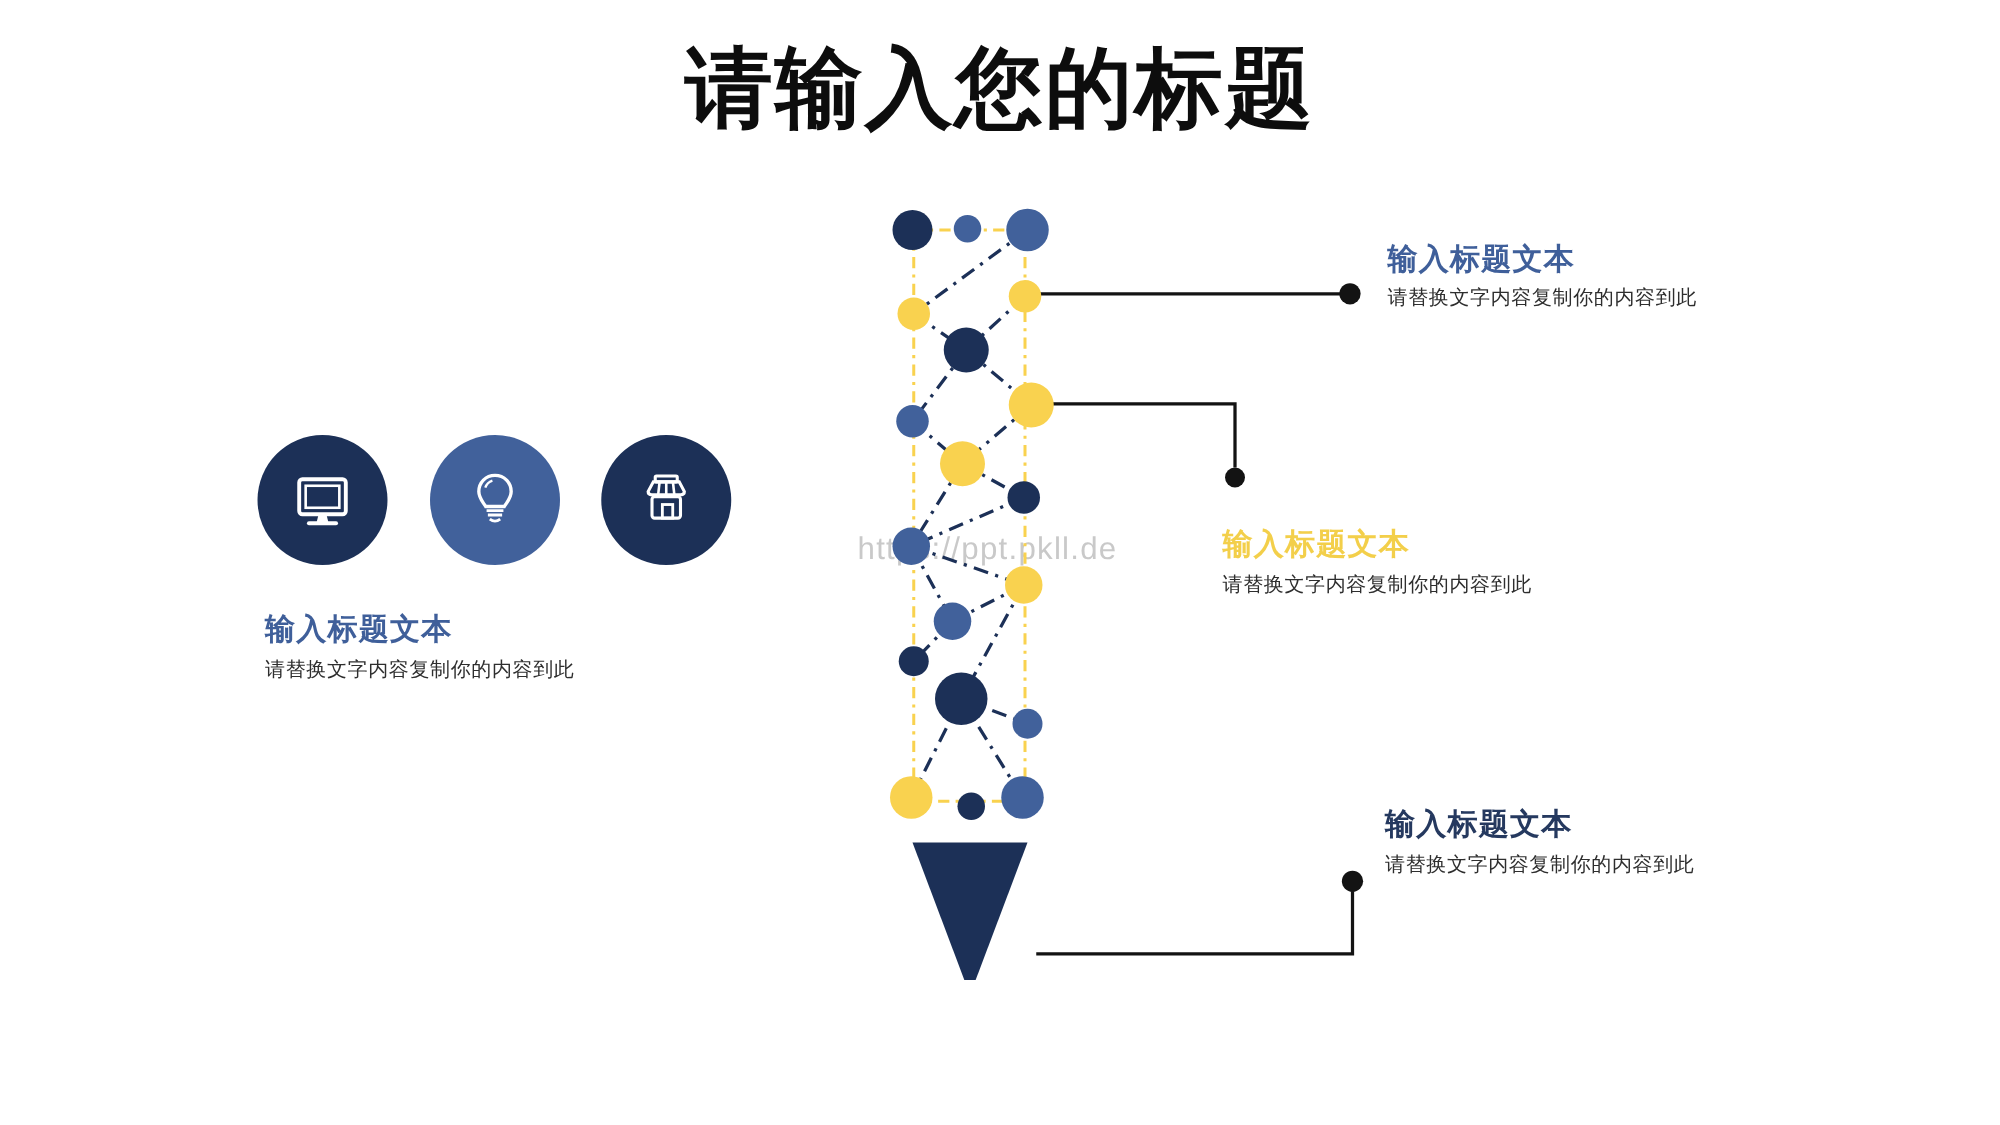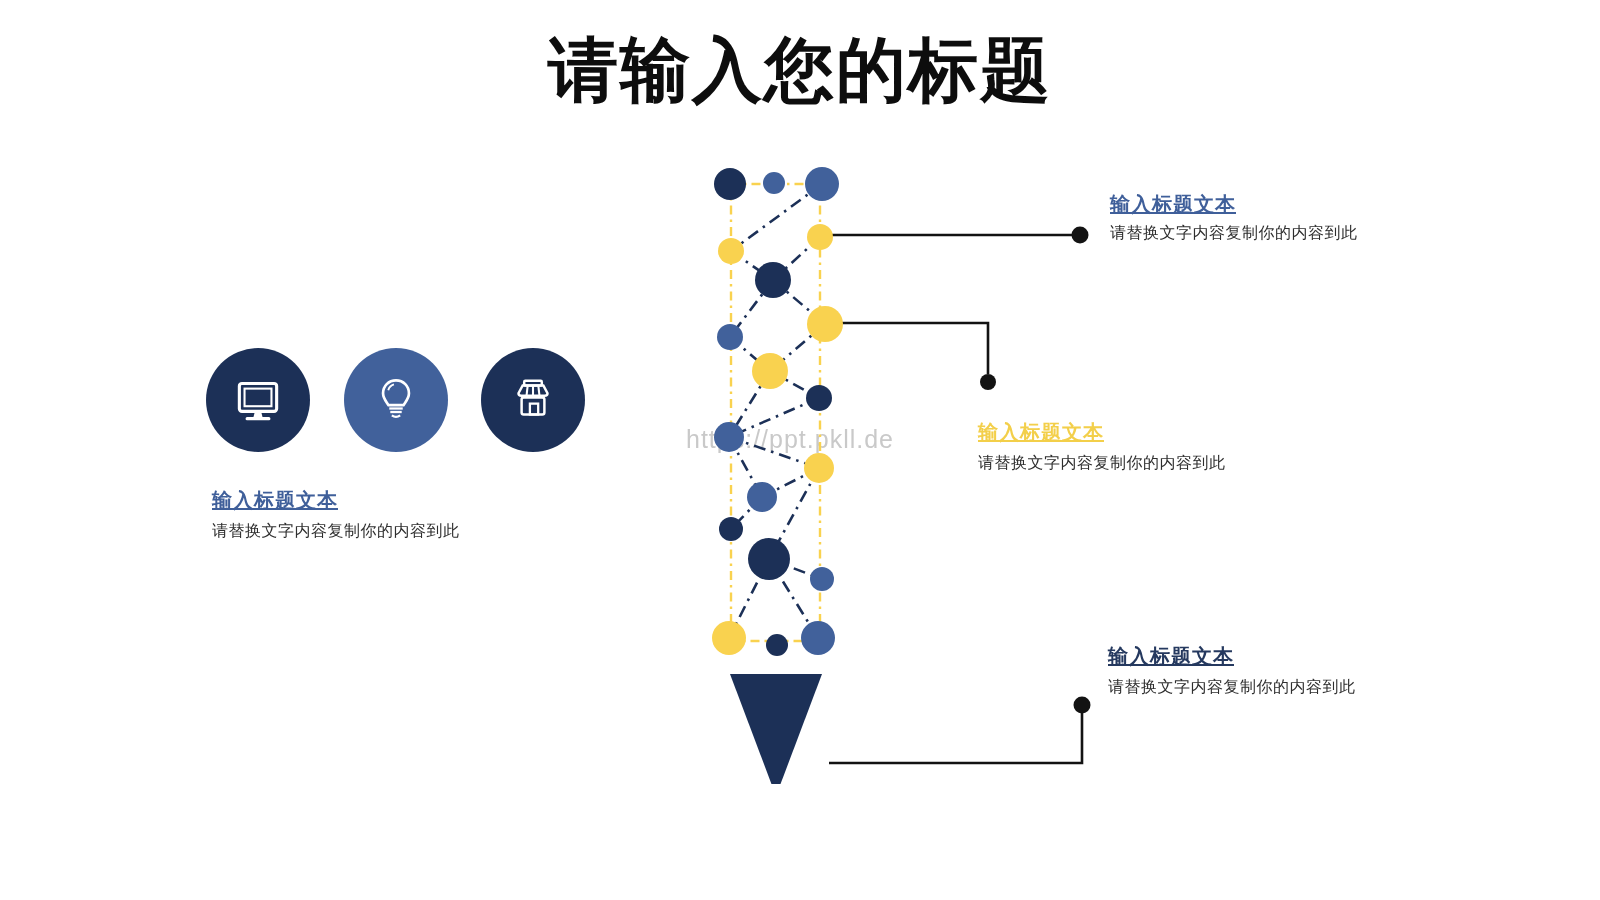--- a/index.html
+++ b/index.html
@@ -16,21 +16,21 @@
     position:absolute;width:104px;height:104px;border-radius:50%;
     display:flex;align-items:center;justify-content:center;
   }
   .icon-circle.navy{background:#1c3057;}
   .icon-circle.blue{background:#41619b;}
   #icon-monitor{left:206px;top:348px;}
   #icon-bulb{left:344px;top:348px;}
   #icon-store{left:481px;top:348px;}
   
   .callout{position:absolute;}
-  .callout .heading{font-size:20px;font-weight:bold;letter-spacing:1px;text-decoration:underline;}
+  .callout .heading{font-size:24px;font-weight:bold;letter-spacing:1px;}
   .callout .body{font-size:16px;color:#2e2e2e;margin-top:7px;letter-spacing:0.5px;text-align:right;}
   .heading.c-blue{color:#3f5f9a;}
   .heading.c-yellow{color:#f3cf4a;}
   .heading.c-navy{color:#25395f;}
   #callout-left{left:212px;top:487px;}
   #callout-top-right{left:1110px;top:191px;}
   #callout-top-right .body{margin-top:5px;}
   #callout-mid-right{left:978px;top:419px;}
   #callout-bottom-right{left:1108px;top:643px;}
   

